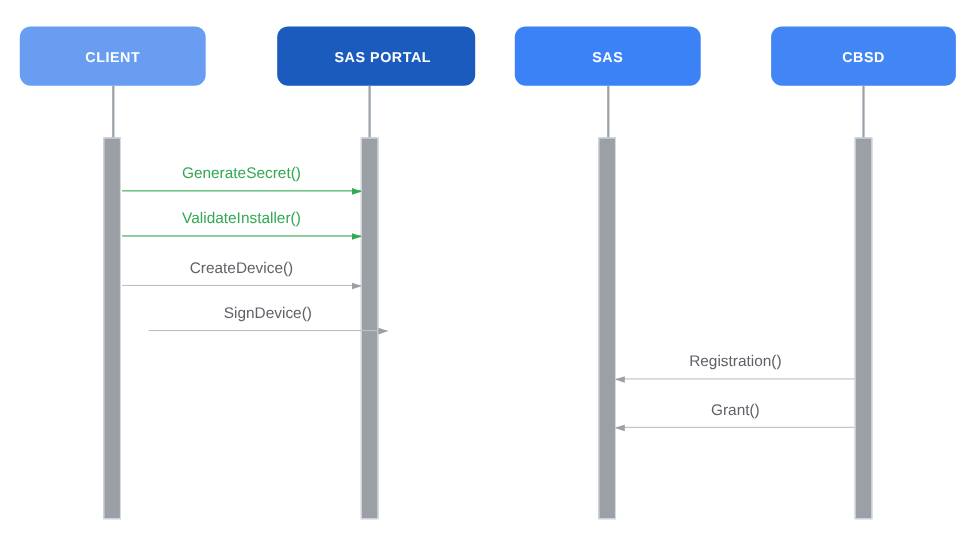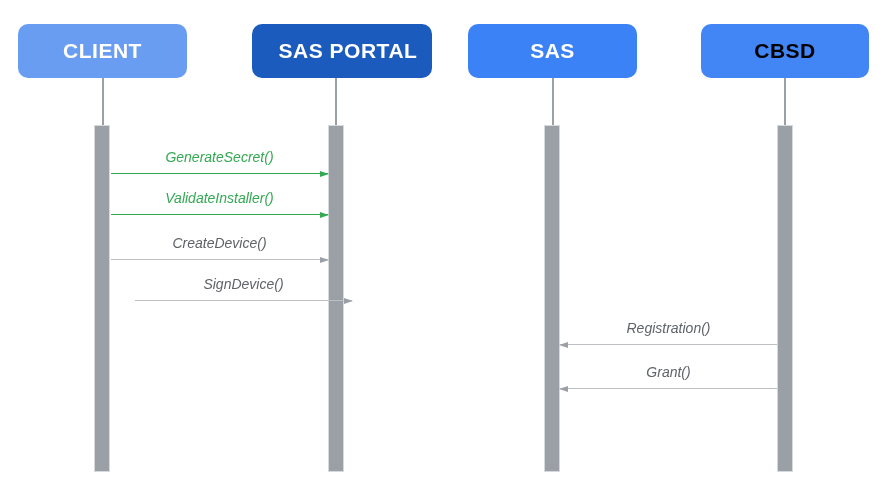--- a/index.html
+++ b/index.html
@@ -20,21 +20,21 @@
   .actor-box {
     position: absolute;
     top: 24px;
     height: 54px;
     border-radius: 10px;
     display: flex;
     align-items: center;
     justify-content: center;
     color: #ffffff;
     font-weight: bold;
-    font-size: 21px;
+    font-size: 13px;
     letter-spacing: 0.5px;
   }
   .a1 { left: 18px;  width: 169px; }
   .a2 { left: 252px; width: 168px; padding-left: 12px; }
   .a3 { left: 468px; width: 169px; }
   .a4 { left: 701px; width: 168px; }
 
   
   .stub {
     position: absolute;
@@ -76,21 +76,20 @@
   .m6 { left: 560px; top: 365px; width: 217px; }
 
   .msg-label {
     display: block;
     width: 100%;
     text-align: center;
     font-size: 14px;
     line-height: 15px;
     color: var(--text, #5f6368);
     white-space: nowrap;
-    font-style: italic;
   }
 
   .arrowhead {
     position: absolute;
     bottom: -4px;
     width: 0;
     height: 0;
     border-top: 3.5px solid transparent;
     border-bottom: 3.5px solid transparent;
   }
@@ -110,21 +109,21 @@
 
   <div class="actor-box a1" style="background: rgb(105, 157, 241); color: rgb(255, 255, 255);">
     <span>CLIENT</span>
   </div>
   <div class="actor-box a2" style="background: rgb(27, 91, 190); color: rgb(255, 255, 255);">
     <span>SAS PORTAL</span>
   </div>
   <div class="actor-box a3" style="background: #3b82f6; color: rgb(255, 255, 255);">
     <span>SAS</span>
   </div>
-  <div class="actor-box a4" style="background: rgb(66, 133, 244); color: #000000;">
+  <div class="actor-box a4" style="background: rgb(66, 133, 244); color: #ffffff;">
     <span>CBSD</span>
   </div>
 
   <div class="stub s1"></div>
   <div class="stub s2"></div>
   <div class="stub s3"></div>
   <div class="stub s4"></div>
 
   <div class="bar b1"></div>
   <div class="bar b2"></div>

